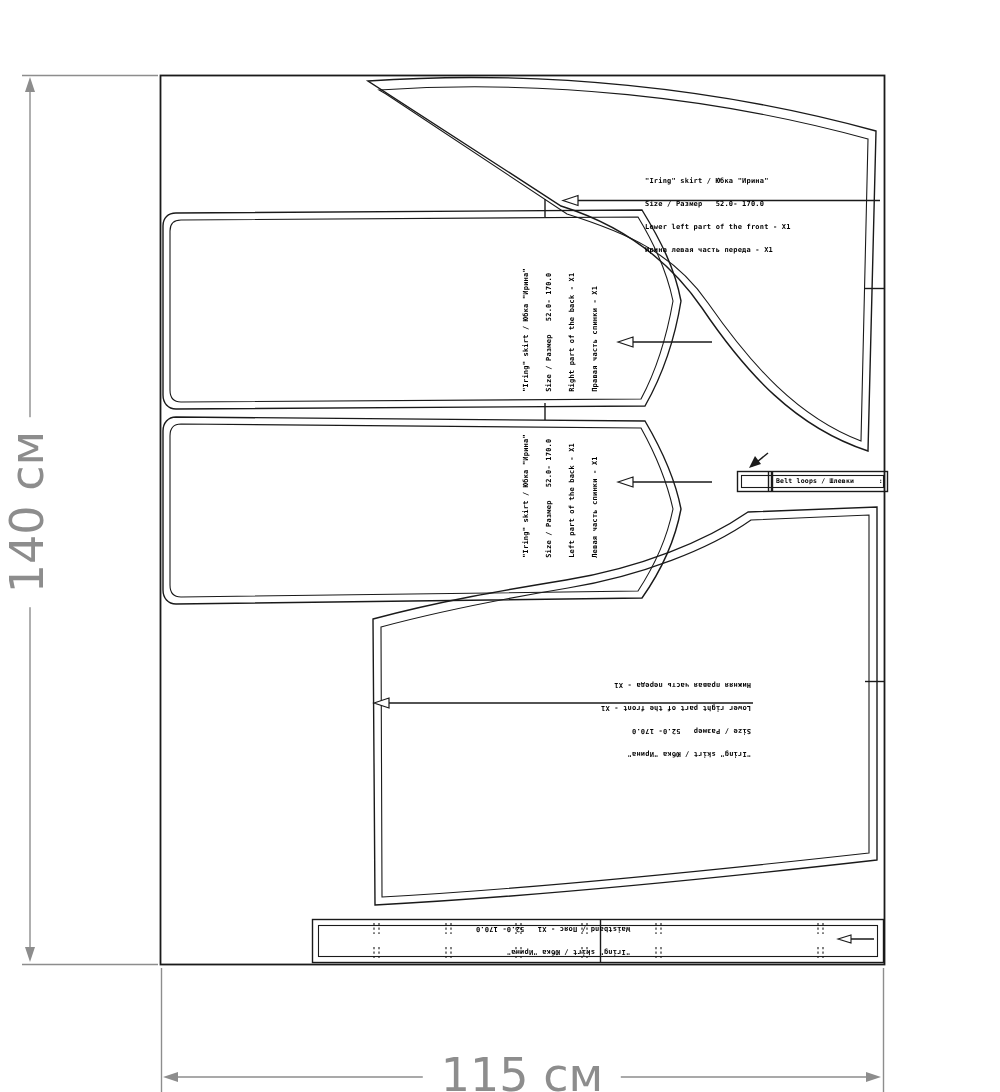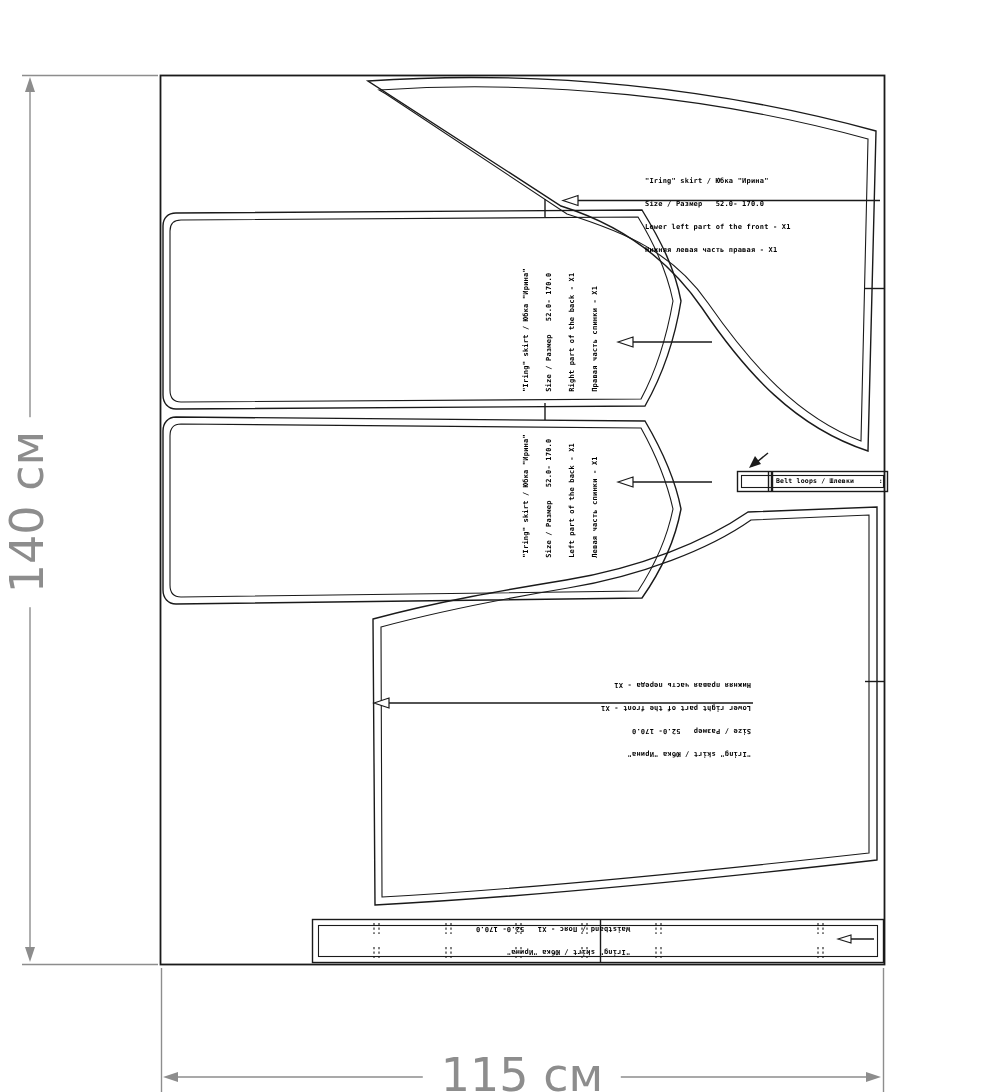--- a/index.html
+++ b/index.html
@@ -126,21 +126,21 @@
         <line x1="768" y1="453" x2="752" y2="466"></line>
         <polygon points="749,468 761,464 755,456" fill="#1a1a1a" stroke="none"></polygon>
       </g>
     </g>
   </svg>
 
   <div class="tiny" style="left:645px;top:163px;">
     <div>"Iring" skirt / Юбка "Ирина"</div>
     <div>Size / Размер   52.0- 170.0</div>
     <div>Lower left part of the front - X1</div>
-    <div>Нижняя левая часть правая - X1</div>
+    <div>Ирина левая часть переда - X1</div>
   </div>
 
   <div class="tiny rotm90" style="left:561px;top:330px;">
     <div>"Iring" skirt / Юбка "Ирина"</div>
     <div>Size / Размер   52.0- 170.0</div>
     <div>Right part of the back - X1</div>
     <div>Правая часть спинки - X1</div>
   </div>
 
   <div class="tiny rotm90" style="left:561px;top:496px;">

